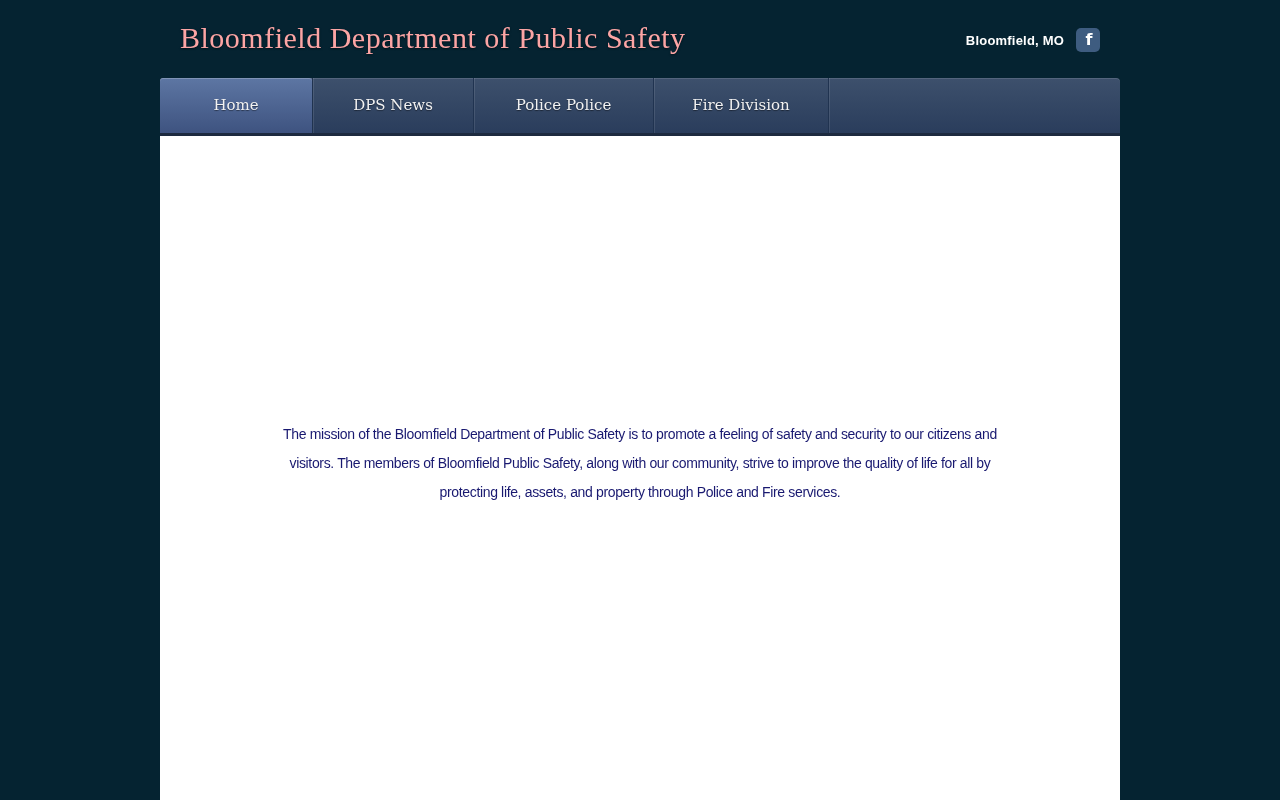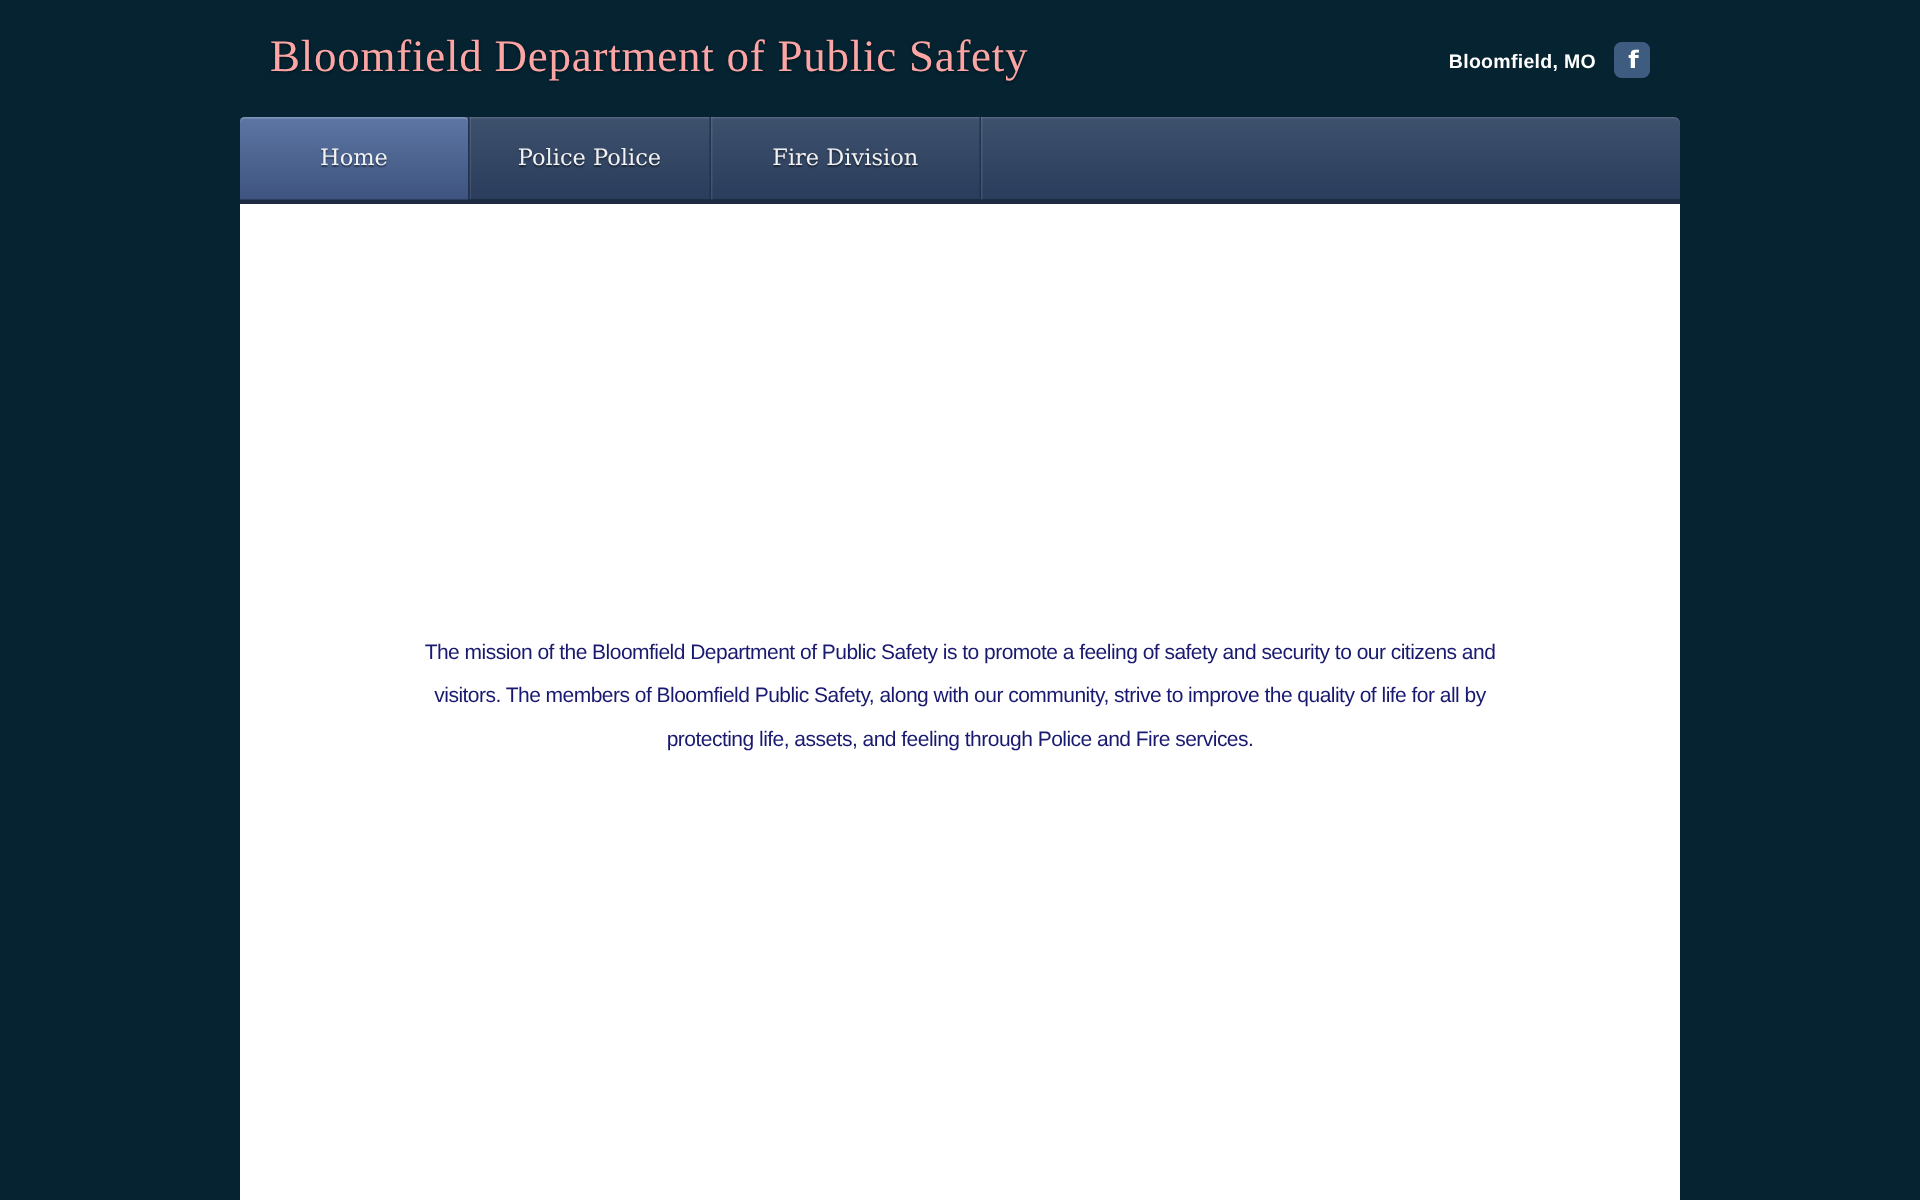--- a/index.html
+++ b/index.html
@@ -101,21 +101,21 @@
     box-sizing: border-box;
     white-space: nowrap;
   }
   .nav-tab + .nav-tab, .nav-filler {
     border-left: 1px solid #203350;
     box-shadow: inset 1px 0 0 rgba(255,255,255,0.10);
   }
   .nav-tab:nth-child(1) { width: 152px; }
   .nav-tab:nth-child(2) { width: 161px; }
   .nav-tab:nth-child(3) { width: 180px; }
-  .nav-tab:nth-child(4) { width: 175px; text-decoration: underline; }
+  .nav-tab:nth-child(4) { width: 175px; }
   .nav-tab:nth-child(5) { width: 134px; }
   .nav-filler {
     flex: 1;
     height: 55px;
     box-sizing: border-box;
   }
   .nav-tab.active {
     background: linear-gradient(#5d76a3, #3e5380);
     border-radius: 3px 3px 0 0;
     box-shadow: inset 0 1px 0 rgba(255,255,255,0.22);
@@ -153,26 +153,27 @@
     <div class="header-right">
       <span class="site-location">Bloomfield, MO</span>
       <div class="fb-btn">
         <span class="fb-glyph">f</span>
       </div>
     </div>
   </div>
 
   <div class="nav">
     <div class="nav-tab active">Home</div>
+    <div class="nav-tab">DPS News</div>
     <div class="nav-tab">Police Police</div>
     <div class="nav-tab">Fire Division</div>
     <div class="nav-filler"></div>
   </div>
 
   <div class="content">
     <div class="mission">
       <div class="mission-line">The mission of the Bloomfield Department of Public Safety is to promote a feeling of safety and security to our citizens and</div>
       <div class="mission-line">visitors. The members of Bloomfield Public Safety, along with our community, strive to improve the quality of life for all by</div>
-      <div class="mission-line">protecting life, assets, and feeling through Police and Fire services.</div>
+      <div class="mission-line">protecting life, assets, and property through Police and Fire services.</div>
     </div>
   </div>
 
 </div>
 
 </body></html>

